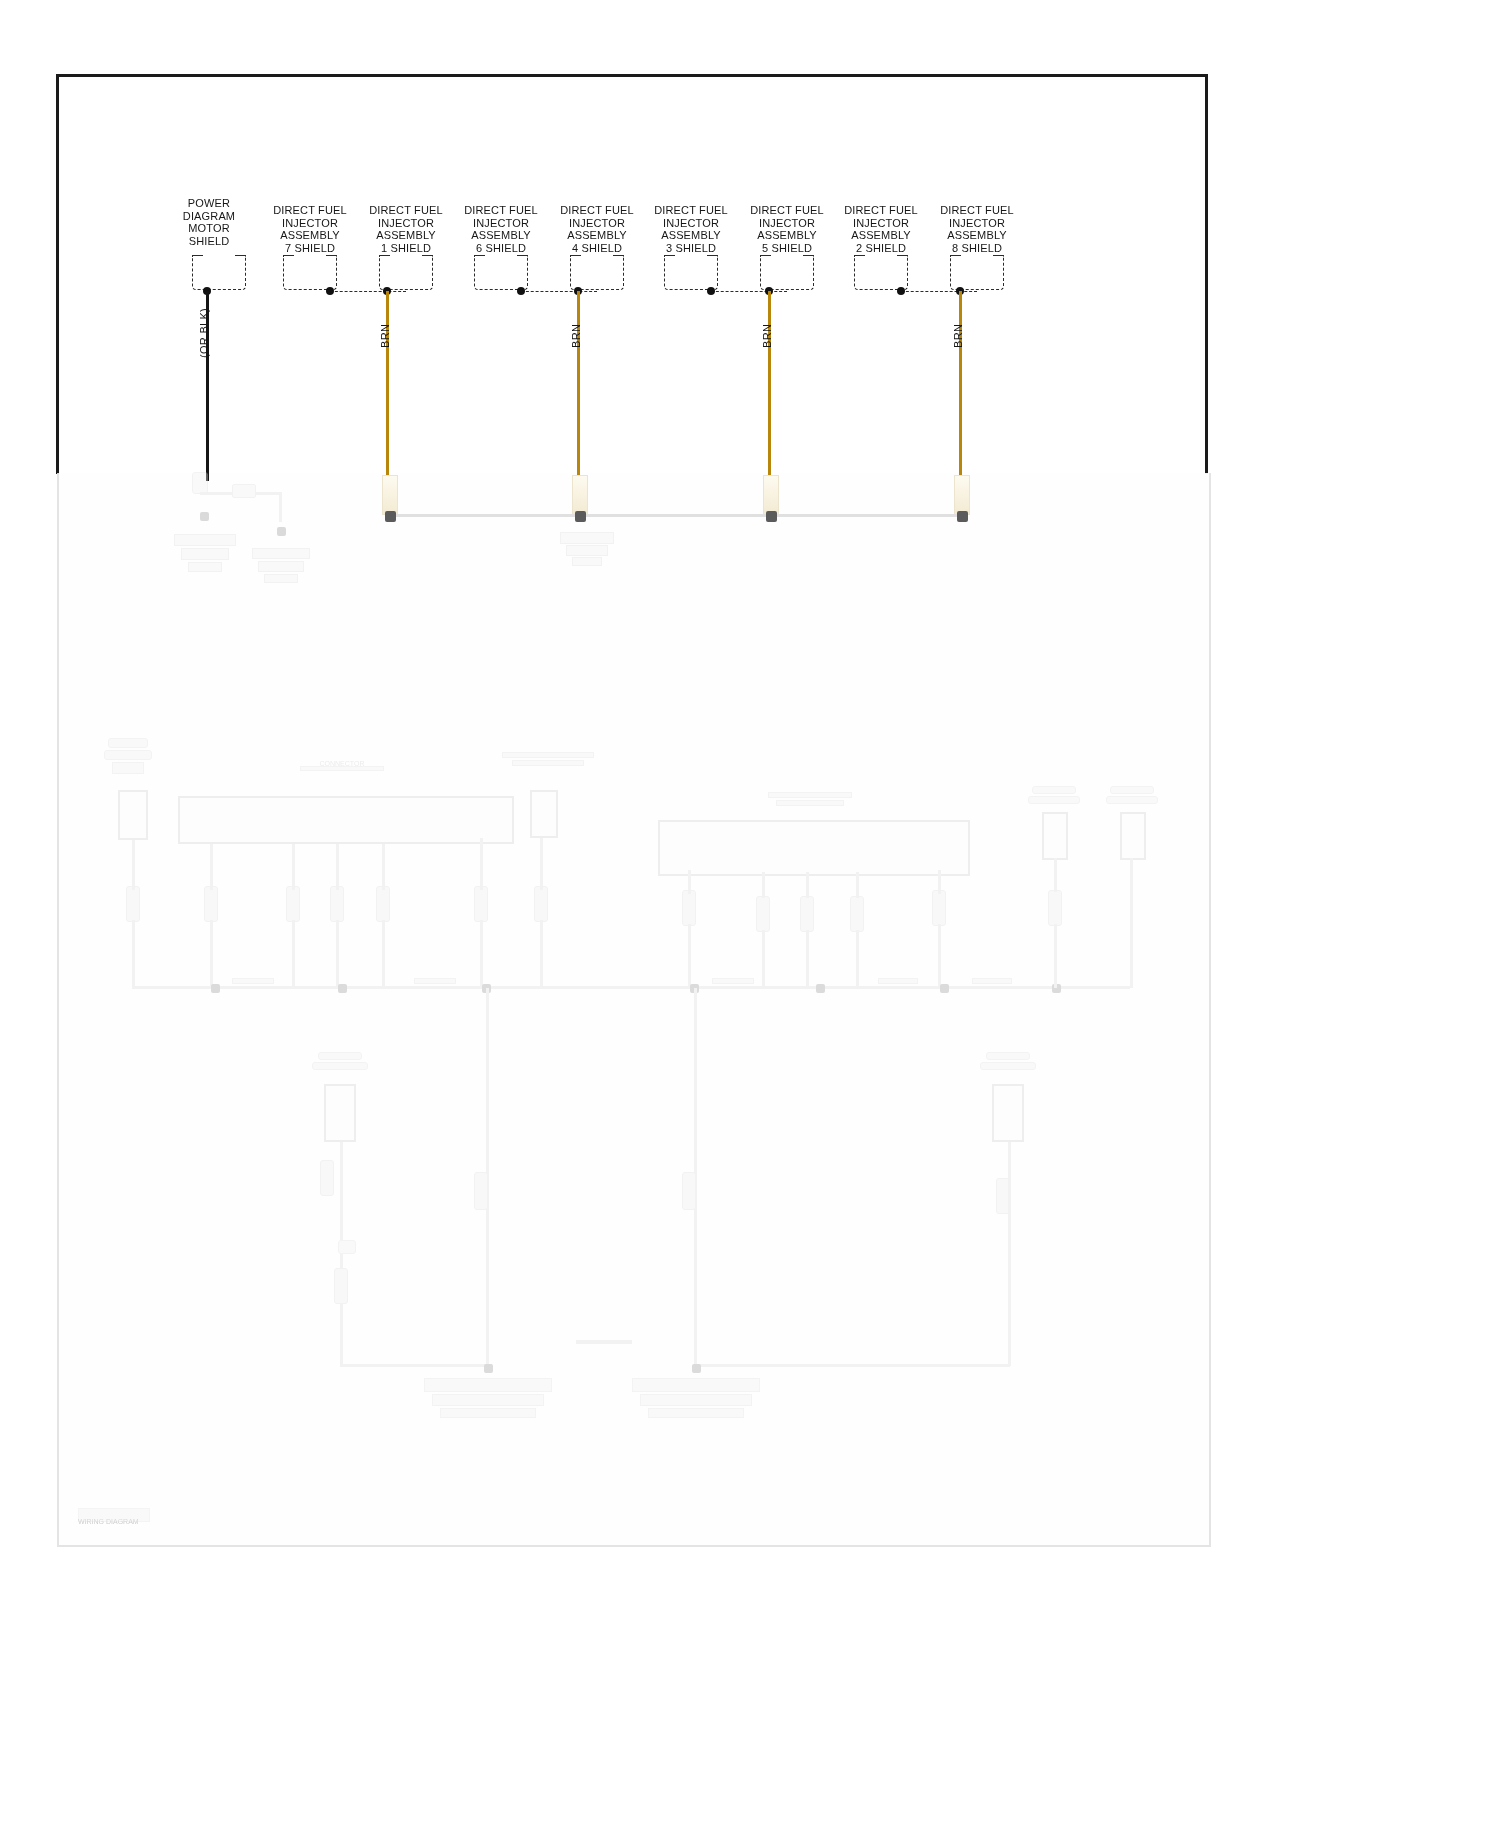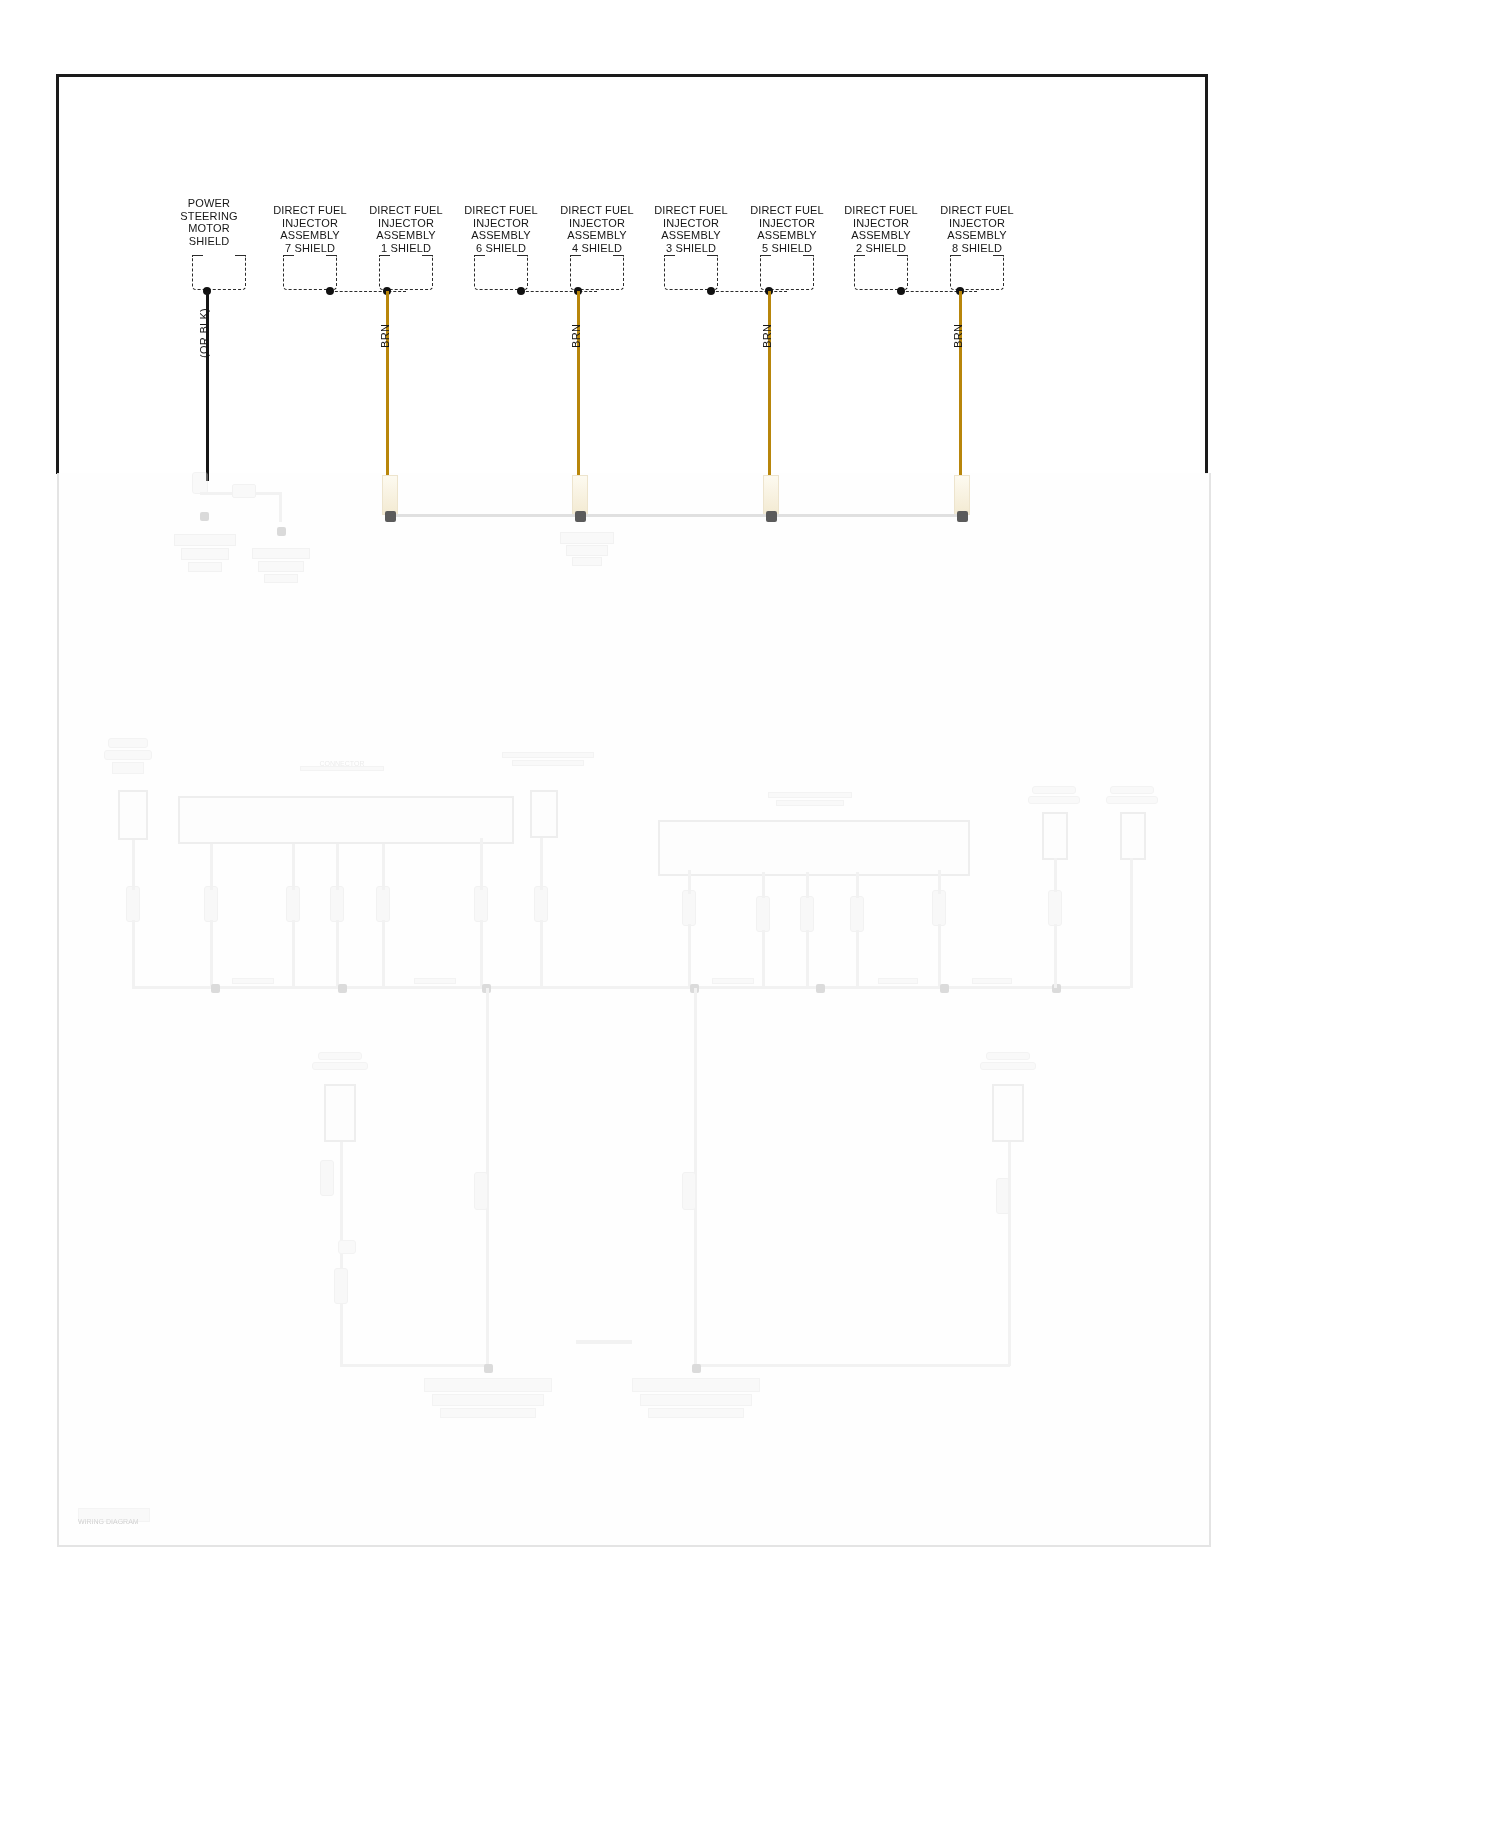--- a/index.html
+++ b/index.html
@@ -199,21 +199,21 @@
 
 <div id="page">
 
   <div class="frame-top"></div>
   <div class="frame-left"></div>
   <div class="frame-right"></div>
   <div class="faded-panel"></div>
 
   <div class="shield-col" style="left:209px; top:197px;">
     <div class="shield-label">POWER
-STEERING
+DIAGRAM
 MOTOR
 SHIELD</div>
   </div>
   <div class="shield-col" style="left:310px; top:204px;">
     <div class="shield-label">DIRECT FUEL
 INJECTOR
 ASSEMBLY
 7 SHIELD</div>
   </div>
   <div class="shield-col" style="left:406px; top:204px;">

